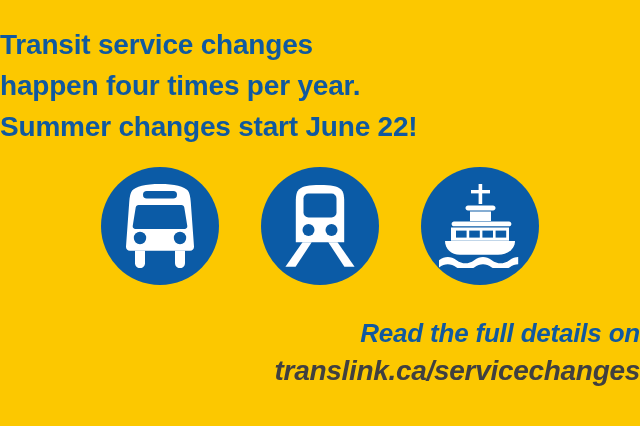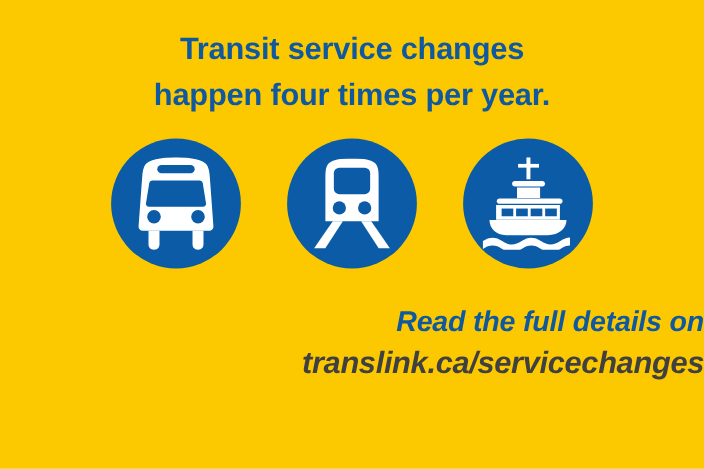--- a/index.html
+++ b/index.html
@@ -20,21 +20,21 @@
     box-sizing: border-box;
     display: flex;
     flex-direction: column;
     align-items: center;
   }
 
   
   .headline {
     margin-top: 24px;
     width: 100%;
-    text-align: center;
+    text-align: left;
     color: #10599F;
     font-size: 28px;
     line-height: 41px;
     font-weight: 700;
     letter-spacing: -0.2px;
     font-family: "Liberation Sans", sans-serif;
   }
   .headline .line {
     display: block;
     white-space: nowrap;
@@ -94,20 +94,21 @@
   }
 </style>
 </head>
 <body>
 
 <div id="poster">
 
   <div class="headline">
     <span class="line">Transit service changes</span>
     <span class="line">happen four times per year.</span>
+    <span class="line"><span>Summer changes start </span><span class="emph">June 22!</span></span>
   </div>
 
   <div class="icon-row">
 
     <div class="icon-circle">
       <span>
         <svg width="74" height="84" viewBox="0 0 74 84" aria-hidden="true">
           <g fill="#FFFFFF">
 
             <path d="M37 0C22.6 0 12.2 2.6 9.2 6.6 7.4 9 6.6 13 6.2 18.5L3 62.5c-.2 2.6 1.6 4.3 4 4.3h60c2.4 0 4.2-1.7 4-4.3l-3.2-44c-.4-5.5-1.2-9.5-3-11.9C61.8 2.6 51.4 0 37 0z"></path>

